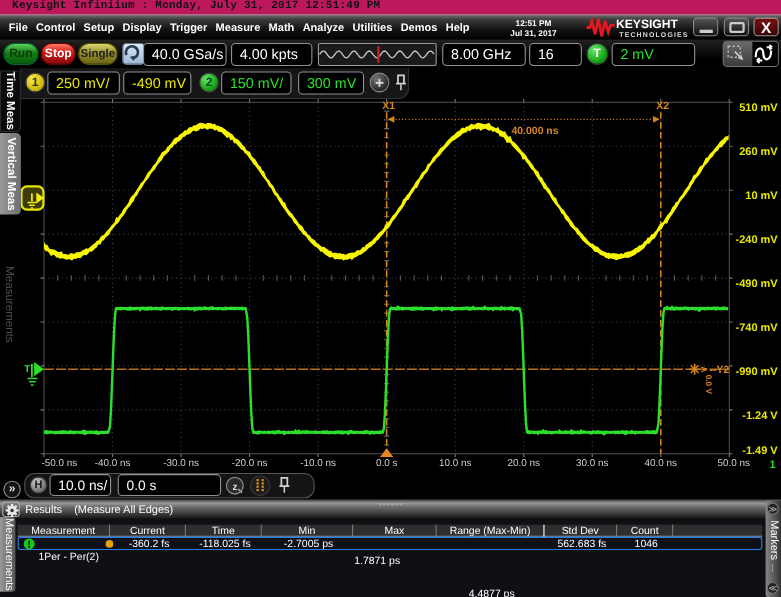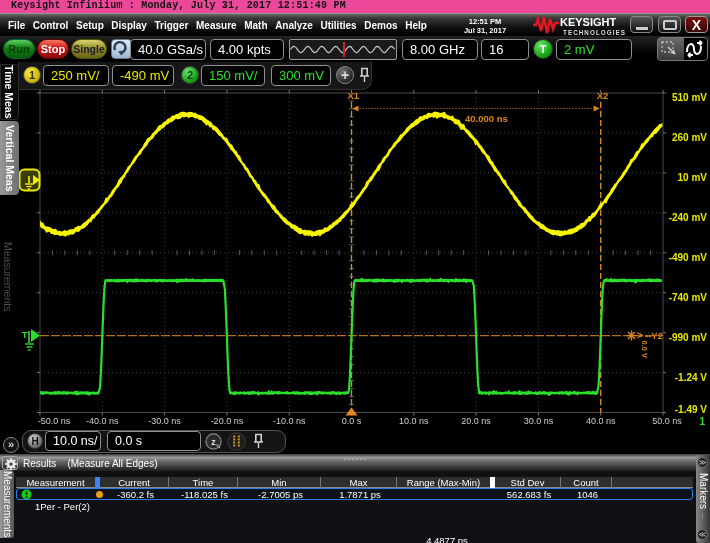--- a/index.html
+++ b/index.html
@@ -3,21 +3,21 @@
 * { margin:0; padding:0; box-sizing:border-box; }
 body { width:710px; height:543px; background:#000; position:relative; overflow:hidden;
        font-family:"Liberation Sans",sans-serif; }
 .abs { position:absolute; }
 .box { position:absolute; background:#000; border:1px solid #909090; border-radius:4px;
        color:#fff; font-size:13px; line-height:19px; padding-left:7px; height:21px; white-space:nowrap; }
 .vtab { position:absolute; writing-mode:vertical-rl; color:#fff; font-size:11px; text-align:center; white-space:nowrap; }
 s { text-decoration:none; display:inline-block; width:7.6px; }
 </style></head><body>
 
-<div class="abs" style="left:0;top:0;width:710px;height:19px;background:#ec4899;">
+<div class="abs" style="left:0;top:0;width:710px;height:19px;background:#be185d;">
  <div class="abs" style="left:11px;top:0px;font-family:'Liberation Mono',monospace;font-size:10px;font-weight:bold;color:#111;letter-spacing:0.2px;">Keysight Infiniium : Monday, July 31, 2017 12:51:49 PM</div>
 </div>
 
 <div class="abs" style="left:0;top:13px;width:710px;height:23px;background:linear-gradient(#6a6a6a 0%,#3a3a3a 18%,#111 60%,#000 100%);border-top:1px solid #999;">
  <div class="abs" style="left:8px;top:6px;color:#fff;font-size:10px;font-weight:bold;">File<s></s>Control<s></s>Setup<s></s>Display<s></s>Trigger<s></s>Measure<s></s>Math<s></s>Analyze<s></s>Utilities<s></s>Demos<s></s>Help</div>
  <div class="abs" style="left:449px;top:3px;width:72px;text-align:center;color:#fff;font-size:7.5px;font-weight:bold;line-height:9px;">12:51 PM<br>Jul 31, 2017</div>
  <div class="abs" style="left:533px;top:1px;"><svg width="26" height="20" viewBox="0 0 26 20">
         <path d="M0,10 L3,10 5,4 8,16 11,2 14,18 17,4 20,14 22,8 26,8" fill="none" stroke="#e01822" stroke-width="2.6"></path>
       </svg></div>
  <div class="abs" style="left:560px;top:2px;color:#fff;font-size:11px;font-weight:bold;letter-spacing:0px;">KEYSIGHT</div>
@@ -318,41 +318,41 @@
               <line x1="7" y1="7" x2="11.10" y2="2.90"></line>
             </g>
             <circle cx="7" cy="7" r="1.6" fill="#333"></circle>
           </g>
         </svg></div>
   <div class="abs" style="left:23px;top:4px;color:#fff;font-size:10px;">Results&nbsp;&nbsp;&nbsp; (Measure All Edges)</div>
   <div class="abs" style="left:344px;top:0px;color:#aaa;font-size:8px;letter-spacing:1px;">••••••</div>
  </div>
 
  <div class="abs" style="left:16px;top:23px;width:677px;height:11px;background:#2e2e2e;border-bottom:1px solid #888;color:#fff;font-size:9.5px;">
-  <div class="abs" style="left:0px;top:0;width:84px;text-align:center;border-right:5px solid #3b82f6;line-height:11px;">Measurement</div>
+  <div class="abs" style="left:0px;top:0;width:84px;text-align:center;border-right:1px solid #3b82f6;line-height:11px;">Measurement</div>
   <div class="abs" style="left:84px;top:0;width:69px;text-align:center;border-right:1px solid #777;line-height:11px;">Current</div>
   <div class="abs" style="left:153px;top:0;width:69px;text-align:center;border-right:1px solid #777;line-height:11px;">Time</div>
   <div class="abs" style="left:222px;top:0;width:83px;text-align:center;border-right:1px solid #777;line-height:11px;">Min</div>
   <div class="abs" style="left:305px;top:0;width:76px;text-align:center;border-right:1px solid #777;line-height:11px;">Max</div>
-  <div class="abs" style="left:381px;top:0;width:98px;text-align:center;border-right:5px solid #ffffff;line-height:11px;">Range (Max-Min)</div>
+  <div class="abs" style="left:381px;top:0;width:98px;text-align:center;border-right:1px solid #ffffff;line-height:11px;">Range (Max-Min)</div>
   <div class="abs" style="left:479px;top:0;width:66px;text-align:center;border-right:1px solid #777;line-height:11px;">Std Dev</div>
   <div class="abs" style="left:545px;top:0;width:51px;text-align:center;border-right:1px solid #777;line-height:11px;">Count</div>
  </div>
  <div class="abs" style="left:16px;top:34px;width:677px;height:12px;border:1.5px solid #2a7fe8;border-radius:3px;background:#0c1018;color:#fff;font-size:9.5px;">
   <div class="abs" style="left:4px;top:0px;"><svg width="11" height="11" viewBox="0 0 11 11">
           <circle cx="5.5" cy="5.5" r="5" fill="#19c819"></circle>
           <line x1="5.5" y1="2.3" x2="5.5" y2="6.2" stroke="#0a3a0a" stroke-width="1.6"></line>
           <circle cx="5.5" cy="8" r="1.1" fill="#0a3a0a"></circle>
         </svg></div>
   <div class="abs" style="left:18px;top:12px;line-height:11px;">1Per - Per(2)</div>
   <div class="abs" style="left:79px;top:2px;width:7px;height:7px;border-radius:50%;background:#e8a010;"></div>
   <div class="abs" style="left:84px;top:0;width:69px;text-align:center;line-height:11px;">-360.2 fs</div>
       <div class="abs" style="left:153px;top:0;width:69px;text-align:center;line-height:11px;">-118.025 fs</div>
       <div class="abs" style="left:222px;top:0;width:83px;text-align:center;line-height:11px;">-2.7005 ps</div>
-      <div class="abs" style="left:305px;top:0;width:76px;text-align:center;line-height:11px;">1.7871 ps</div>
+      <div class="abs" style="left:305px;top:16px;width:76px;text-align:left;line-height:11px;">1.7871 ps</div>
       <div class="abs" style="left:381px;top:0;width:98px;text-align:center;line-height:11px;margin-top:46px;">4.4877 ps</div>
       <div class="abs" style="left:479px;top:0;width:66px;text-align:center;line-height:11px;">562.683 fs</div>
       <div class="abs" style="left:545px;top:0;width:51px;text-align:center;line-height:11px;">1046</div>
  </div>
 
  <div class="vtab" style="left:0;top:16px;width:14px;height:68px;background:linear-gradient(90deg,#999,#555);border-radius:0 3px 3px 0;font-size:10px;line-height:14px;">Measurements</div>
 
  <div class="abs" style="left:696px;top:1px;width:14px;height:88px;background:linear-gradient(90deg,#888,#333);border-radius:3px 0 0 3px;">
   <div class="abs" style="left:1px;top:2px;width:11px;height:11px;border-radius:50%;background:#222;border:1px solid #777;color:#ccc;font-size:8px;text-align:center;line-height:10px;">≫</div>
   <div class="vtab" style="left:1px;top:18px;font-size:10px;line-height:13px;">Markers</div>

